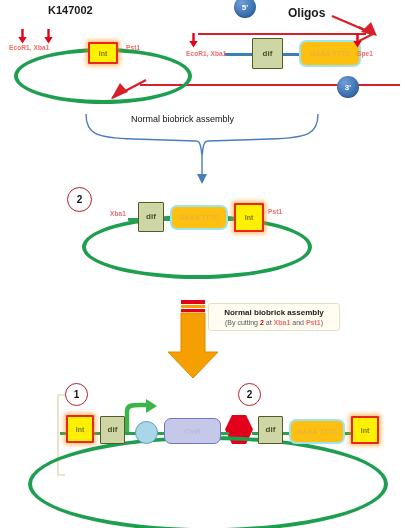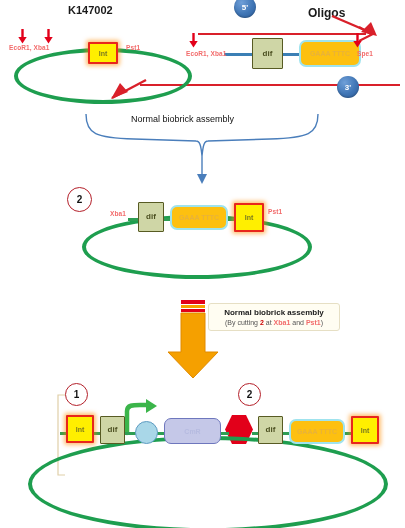--- a/index.html
+++ b/index.html
@@ -39,21 +39,21 @@
   .part-rbs{
     background:#a9d7e8;border:1.5px solid #5e9cc2;border-radius:50%;
   }
 
   
   .wire{position:absolute;background:#2e9e54;height:3px;z-index:3;}
   .wire-blue{background:#3b7fb5;height:3px;}
 
   
   .lbl{position:absolute;font-size:6.5px;font-weight:bold;color:#f26b6b;letter-spacing:.1px;z-index:7;white-space:nowrap;}
-  .title{position:absolute;font-weight:bold;color:#1a1a1a;white-space:nowrap;margin-left:20px;}
+  .title{position:absolute;font-weight:bold;color:#1a1a1a;white-space:nowrap;}
 
   
   .cut{position:absolute;width:9px;height:15px;z-index:7;}
 
   
   .plasmid{position:absolute;border:4px solid #1e9e4f;border-radius:50%;background:transparent;z-index:2;}
 
   
   .numcircle{
     position:absolute;border:1.6px solid #b4202a;border-radius:50%;

